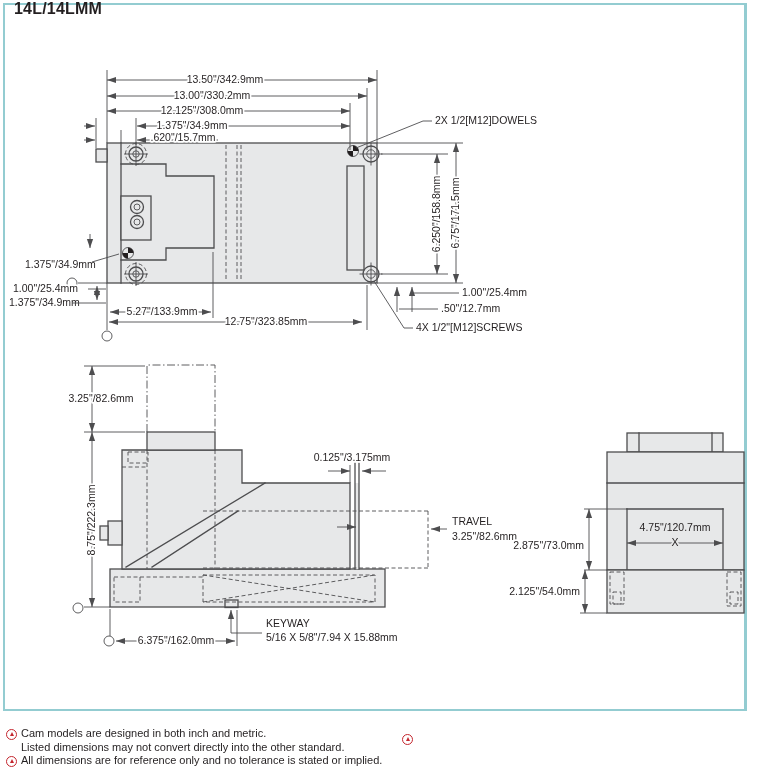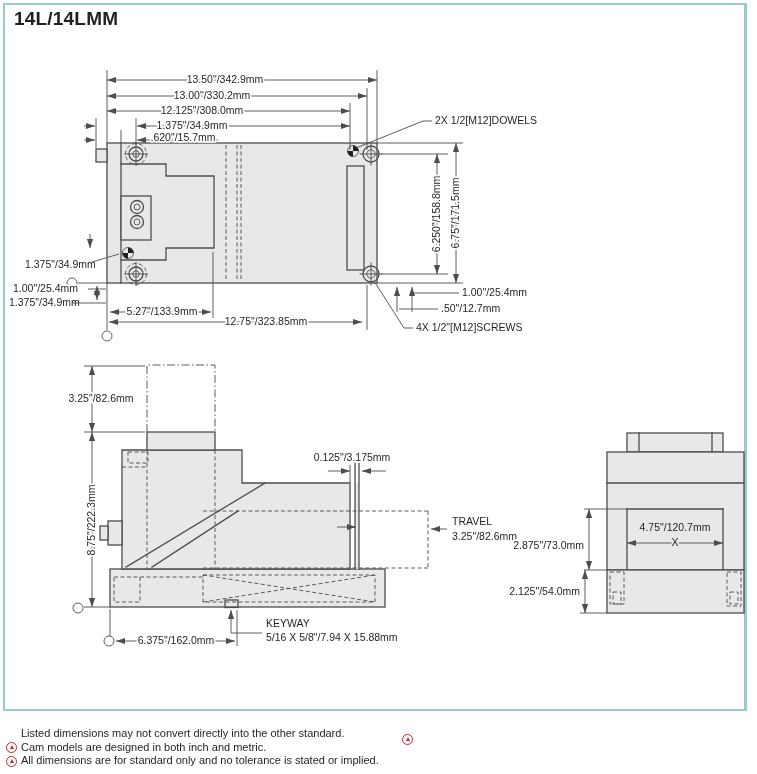--- a/index.html
+++ b/index.html
@@ -6,21 +6,21 @@
   body {
     width:757px; height:774px; background:#ffffff; position:relative;
     font-family:"Liberation Sans", sans-serif; color:#231f20; overflow:hidden;
   }
   .frame {
     position:absolute; left:3px; top:3px; width:744px; height:708px;
     border:2px solid #93ccd1; border-right-width:3px; box-sizing:border-box;
     background:#ffffff;
   }
   .title {
-    position:absolute; left:14px; top:8px; font-size:19px; font-weight:bold;
+    position:absolute; left:14px; top:0; font-size:16px; font-weight:bold;
     color:#231f20; letter-spacing:0.2px;
   }
   svg.draw { position:absolute; left:0; top:0; }
 
   
   .ln   { stroke:#4d4d4f; stroke-width:1.3; fill:none; stroke-linecap:square; }
   .thin { stroke:#4d4d4f; stroke-width:0.9; fill:none; }
   .dash { stroke-dasharray:4 2.5; }
   .ddot { stroke-dasharray:8 2.5 1.5 2.5; }
   .fillg{ fill:#e7e8e9; }
@@ -248,29 +248,29 @@
     <text class="dt dte" x="584" y="546">2.875"/73.0mm</text>
 
     <line x1="580" y1="613" x2="607" y2="613" class="thin"></line>
     <line x1="585" y1="570" x2="585" y2="613" class="thin" marker-start="url(#arw)" marker-end="url(#arw)"></line>
     <text class="dt dte" x="580" y="592">2.125"/54.0mm</text>
   </g>
 </svg>
 
 <div class="notes notes-en">
   <div class="note-row">
+    <span class="note-icon"></span>
+    <span>Cam models are designed in both inch and metric.</span>
+  </div>
+  <div class="note-row">
     <span class="note-spacer"></span>
     <span>Listed dimensions may not convert directly into the other standard.</span>
   </div>
   <div class="note-row">
     <span class="note-icon"></span>
-    <span>Cam models are designed in both inch and metric.</span>
-  </div>
-  <div class="note-row">
-    <span class="note-icon"></span>
-    <span>All dimensions are for standard only and no tolerance is stated or implied.</span>
+    <span>All dimensions are for reference only and no tolerance is stated or implied.</span>
   </div>
 </div>
 <div class="notes notes-zh">
   <div class="note-row">
     <span class="note-icon"></span>
   </div>
 </div>
 
 </body></html>

